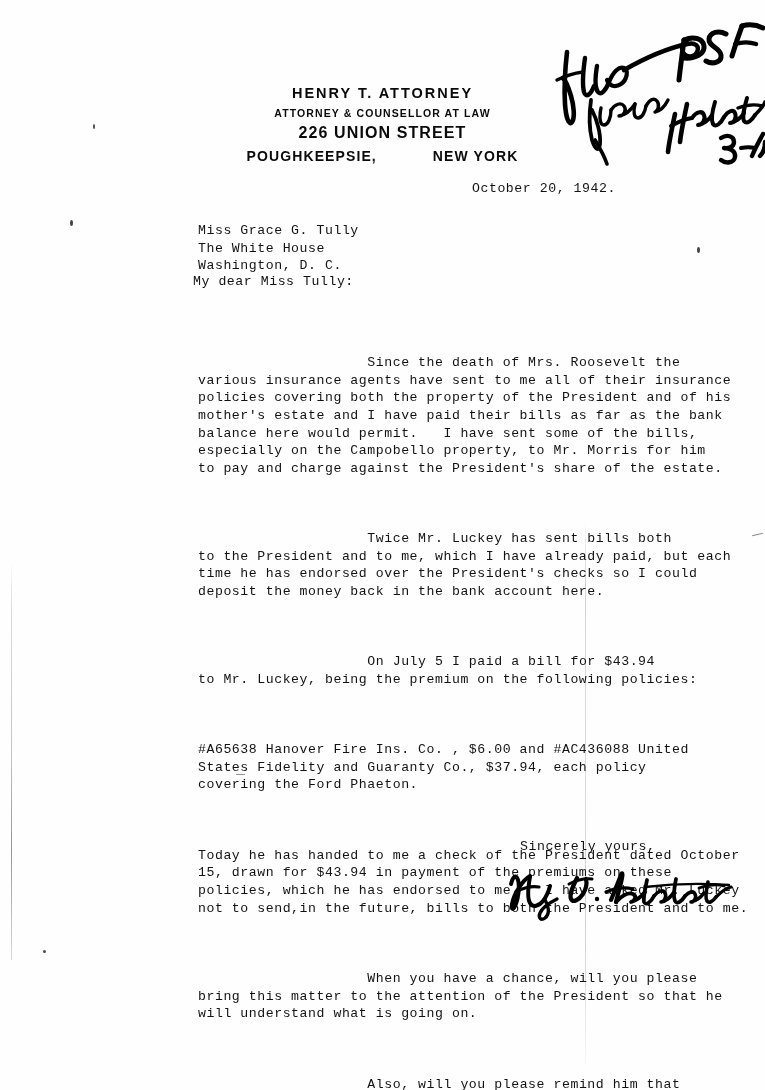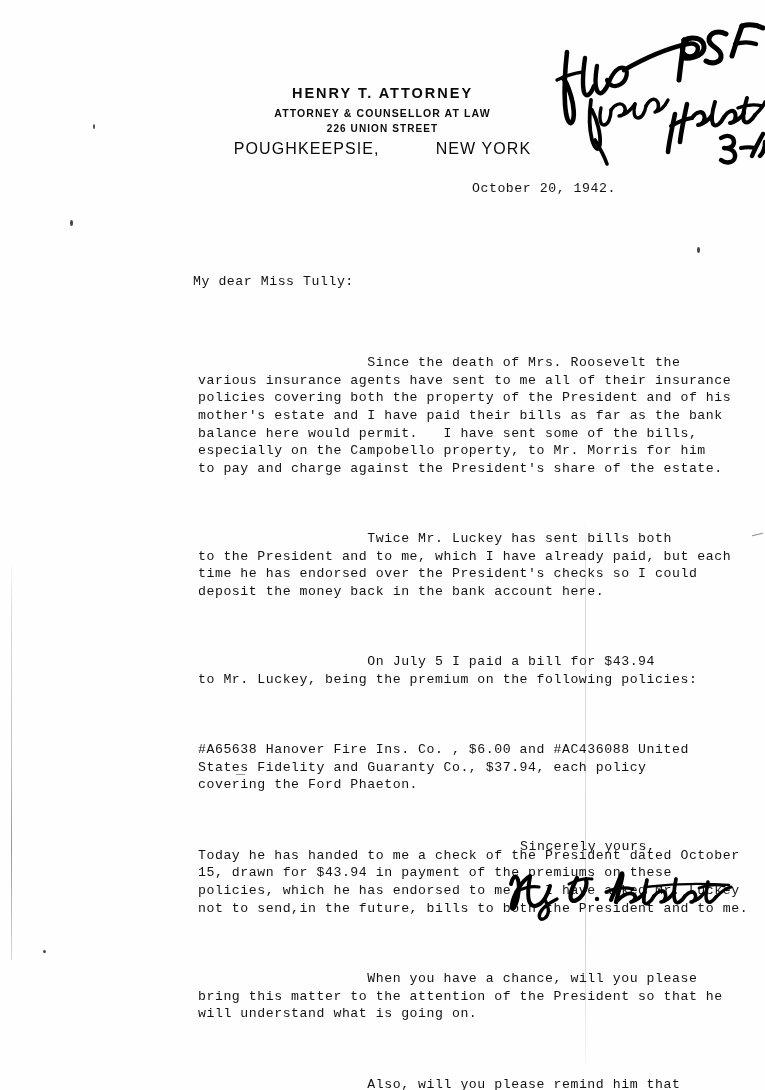--- a/index.html
+++ b/index.html
@@ -71,28 +71,28 @@
     line-height: 1.25;
   }
   .lh-sub {
     font-size: 10.5px;
     font-weight: bold;
     letter-spacing: 1.1px;
     line-height: 1.55;
     margin-top: 3px;
   }
   .lh-street {
-    font-size: 10px;
+    font-size: 16px;
     font-weight: bold;
     letter-spacing: 1.1px;
     line-height: 1.55;
   }
   .lh-city {
-    font-size: 16px;
-    font-weight: normal;
+    font-size: 14px;
+    font-weight: bold;
     letter-spacing: 1.1px;
     line-height: 1.55;
   }
   .lh-city .gap { display: inline-block; width: 56px; }
 
   
   .typed {
     position: absolute;
     font-family: "Liberation Mono", "DejaVu Sans Mono", monospace;
     font-size: 13.2px;
@@ -165,20 +165,23 @@
     <div class="lh-name">HENRY T. ATTORNEY</div>
     <div class="lh-sub">ATTORNEY &amp; COUNSELLOR AT LAW</div>
     <div class="lh-street">226 UNION STREET</div>
     <div class="lh-city">
       <span>POUGHKEEPSIE,</span><span class="gap"></span><span>NEW YORK</span>
     </div>
   </div>
 
   <div class="typed date-line">October 20, 1942.</div>
 
+  <div class="typed inside-address">Miss Grace G. Tully
+The White House
+Washington, D. C.</div>
 
   <div class="typed salutation">My dear Miss Tully:</div>
 
   <div class="typed body-block">
     <p>                    Since the death of Mrs. Roosevelt the
 various insurance agents have sent to me all of their insurance
 policies covering both the property of the President and of his
 mother's estate and I have paid their bills as far as the bank
 balance here would permit.   I have sent some of the bills,
 especially on the Campobello property, to Mr. Morris for him

